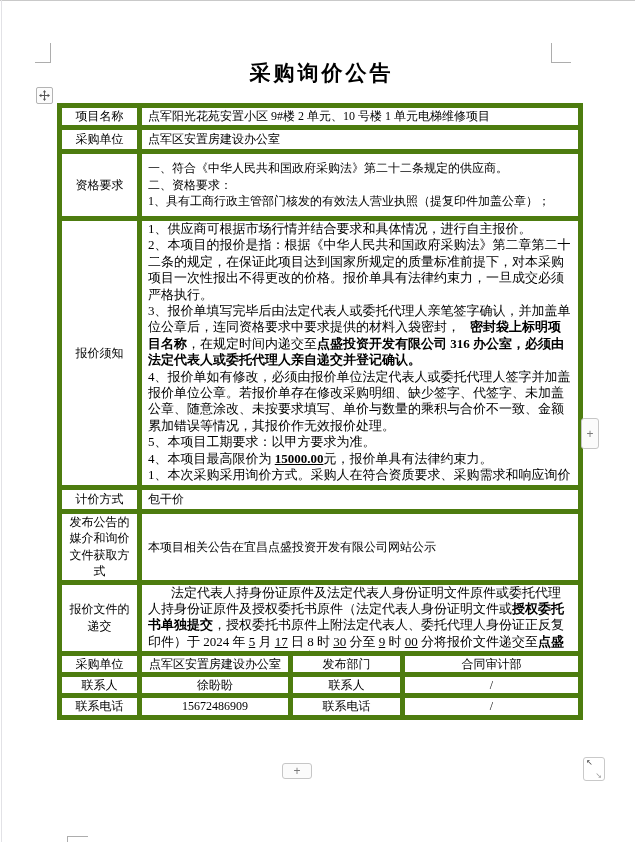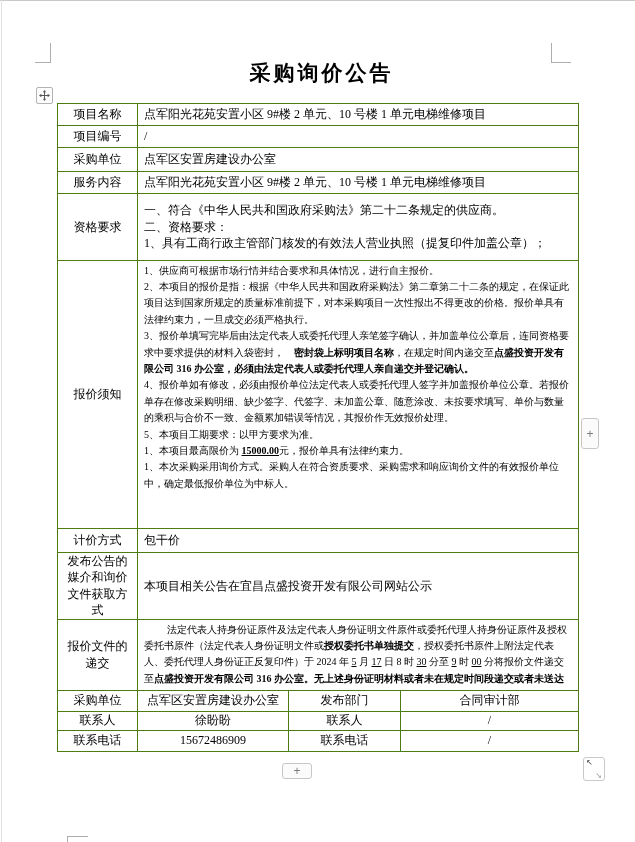--- a/index.html
+++ b/index.html
@@ -10,26 +10,26 @@
   .mark{position:absolute;}
   .mark-tl{left:35px;top:43px;width:15px;height:19px;border-right:1px solid #adadad;border-bottom:1px solid #adadad;}
   .mark-tr{left:551px;top:43px;width:19px;height:19px;border-left:1px solid #adadad;border-bottom:1px solid #adadad;}
   .mark-bl{left:67px;top:836px;width:20px;height:6px;border-left:1px solid #adadad;border-top:1px solid #adadad;}
   .doc-title{position:absolute;left:0;top:55px;width:635px;margin:4px;text-align:center;
              font-size:21px;font-weight:bold;letter-spacing:3px;}
   .move-handle{position:absolute;left:36px;top:87px;width:15px;height:15px;border:1px solid #b3b3b3;
                border-radius:2px;background:#fcfcfc;display:flex;align-items:center;justify-content:center;cursor:move;}
   table.doc{position:absolute;left:57px;top:103px;width:521px;border-collapse:collapse;table-layout:fixed;
             font-size:12px;line-height:16.4px;}
-  table.doc td{border:1px solid #4d7c0f;padding:0 6px;vertical-align:middle;overflow:hidden;}
+  table.doc td{border:5px solid #4d7c0f;padding:0 6px;vertical-align:middle;overflow:hidden;}
   td.lbl{text-align:center;padding:0 3px;}
   td.ctr{text-align:center;}
   td.top{vertical-align:top;padding-top:2px;padding-bottom:2px;}
   p.ln{margin:0;}
-  .dense{font-size:10px;line-height:16.4px;margin-top:16px;}
+  .dense{font-size:13px;line-height:16.4px;margin-top:16px;}
   .clip-notice{height:264px;overflow:hidden;}
   .clip-submit{height:66px;overflow:hidden;}
   .indent2{text-indent:23px;}
   .h-r1{height:22px}.h-r2{height:22px}.h-r3{height:24px}.h-r4{height:22px}
   .h-r5{height:67px}.h-r6{height:268px}.h-r7{height:24px}.h-r8{height:66px}
   .h-r9{height:71px}.h-r10{height:21px}.h-r11{height:19px}.h-r12{height:21px}.h-r13{height:15px}
   td.date-cell{text-align:right;padding-right:9px;line-height:14px;}
   .pill{position:absolute;border:1px solid #c6c6c6;border-radius:3px;background:#fbfbfb;
         display:flex;align-items:center;justify-content:center;color:#7a7a7a;
         font-family:"Liberation Sans","DejaVu Sans",sans-serif;font-size:12px;cursor:pointer;}
@@ -70,52 +70,44 @@
         <col style="width:151px">
         <col style="width:112px">
         <col style="width:178px">
       </colgroup>
 
     <tbody>
         <tr class="h-r1">
       <td class="lbl">项目名称</td>
       <td colspan="3">点军阳光花苑安置小区 9#楼 2 单元、10 号楼 1 单元电梯维修项目</td>
     </tr>
-    <tr class="h-r2">
-      <td class="lbl">项目编号</td>
-      <td colspan="3">/</td>
-    </tr>
     <tr class="h-r3">
       <td class="lbl">采购单位</td>
       <td colspan="3">点军区安置房建设办公室</td>
-    </tr>
-    <tr class="h-r4">
-      <td class="lbl">服务内容</td>
-      <td colspan="3">点军阳光花苑安置小区 9#楼 2 单元、10 号楼 1 单元电梯维修项目</td>
     </tr>
 
     <tr class="h-r5">
       <td class="lbl">资格要求</td>
       <td colspan="3" class="top">
         <p class="ln">一、符合《中华人民共和国政府采购法》第二十二条规定的供应商。</p>
         <p class="ln">二、资格要求：</p>
         <p class="ln">1、具有工商行政主管部门核发的有效法人营业执照（提复印件加盖公章）；</p>
       </td>
     </tr>
 
     <tr class="h-r6">
       <td class="lbl">报价须知</td>
       <td colspan="3" class="top dense">
         <div class="clip-notice">
           <p class="ln"><span>1、供应商可根据市场行情并结合要求和具体情况，进行自主报价。</span></p>
           <p class="ln"><span>2、本项目的报价是指：根据《中华人民共和国政府采购法》第二章第二十二条的规定，在保证此项目达到国家所规定的质量标准前提下，对本采购项目一次性报出不得更改的价格。报价单具有法律约束力，一旦成交必须严格执行。</span></p>
           <p class="ln"><span>3、报价单填写完毕后由法定代表人或委托代理人亲笔签字确认，并加盖单位公章后，连同资格要求中要求提供的材料入袋密封，</span><span style="font-weight: bold; padding-left: 10px;">密封袋上标明项目名称</span><span>，在规定时间内递交至</span><span style="font-weight: bold;">点盛投资开发有限公司 316 办公室，必须由法定代表人或委托代理人亲自递交并登记确认。</span></p>
           <p class="ln"><span>4、报价单如有修改，必须由报价单位法定代表人或委托代理人签字并加盖报价单位公章。若报价单存在修改采购明细、缺少签字、代签字、未加盖公章、随意涂改、未按要求填写、单价与数量的乘积与合价不一致、金额累加错误等情况，其报价作无效报价处理。</span></p>
           <p class="ln"><span>5、本项目工期要求：以甲方要求为准。</span></p>
-          <p class="ln"><span>1、本项目最高限价为 </span><span style="font-weight: bold; text-decoration: underline; text-align: right;">15000.00</span><span>元，报价单具有法律约束力。</span></p>
+          <p class="ln"><span>4、本项目最高限价为 </span><span style="font-weight: bold; text-decoration: underline; text-align: right;">15000.00</span><span>元，报价单具有法律约束力。</span></p>
           <p class="ln"><span>1、本次采购采用询价方式。采购人在符合资质要求、采购需求和响应询价文件的有效报价单位中，确定最低报价单位为中标人。</span></p>
           <p class="ln"></p>
         </div>
       </td>
     </tr>
 
     <tr class="h-r7">
       <td class="lbl">计价方式</td>
       <td colspan="3">包干价</td>
     </tr>

